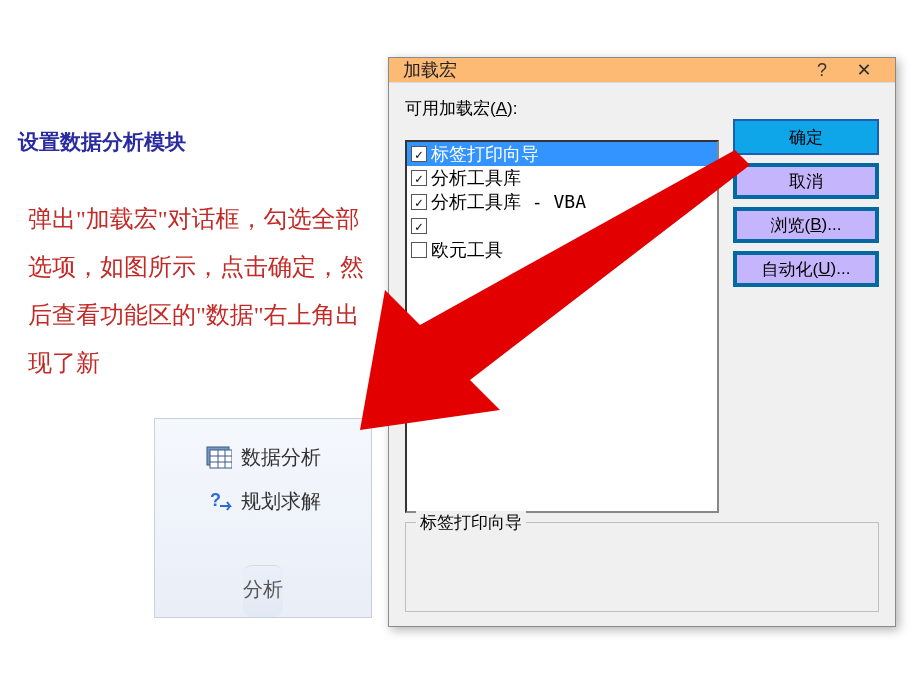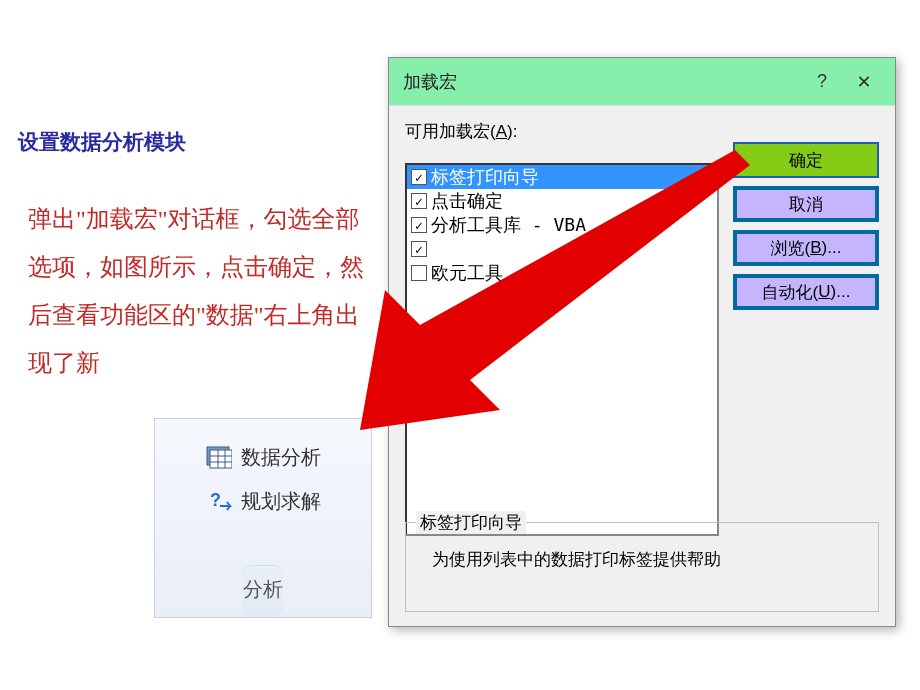--- a/index.html
+++ b/index.html
@@ -81,27 +81,27 @@
     position: absolute;
     left: 388px;
     top: 57px;
     width: 508px;
     height: 570px;
     border: 1px solid #8a8a8a;
     background: #f0f0f0;
     box-shadow: 3px 3px 10px rgba(0,0,0,0.3);
   }
   .titlebar {
-    height: 48px;
+    height: 25px;
     display: flex;
     align-items: center;
     padding: 0 10px 0 14px;
     font-size: 18px;
     color: #222;
-    background: #86efac;
+    background: #fdba74;
     border-bottom: 1px solid #ddd;
   }
   .titlebar .title { flex: 1; }
   .title-btn {
     width: 42px;
     height: 42px;
     display: flex;
     align-items: center;
     justify-content: center;
     font-size: 18px;
@@ -161,21 +161,21 @@
     background: #c4b5fd;
     font-size: 17px;
     display: flex;
     align-items: center;
     justify-content: center;
     cursor: default;
     font-family: "SimSun", sans-serif;
   }
   .win-btn.primary {
     border: 2px solid #1a5fb4;
-    background: #84cc16;
+    background: #0ea5e9;
   }
 
   .desc-group {
     position: absolute;
     left: 16px;
     right: 16px;
     bottom: 14px;
     height: 90px;
     border: 1px solid #bfbfbf;
     padding: 0 10px;
@@ -253,21 +253,21 @@
       <div class="list-label">
         <span>可用加载宏(</span><span class="underline-accel">A</span><span>):</span>
       </div>
       <div class="listbox">
         <div class="list-row selected">
           <span class="chk">✓</span>
           <span>标签打印向导</span>
         </div>
         <div class="list-row">
           <span class="chk">✓</span>
-          <span>点击确定</span>
+          <span>分析工具库</span>
         </div>
         <div class="list-row">
           <span class="chk">✓</span>
           <span>分析工具库 - VBA</span>
         </div>
         <div class="list-row">
           <span class="chk">✓</span>
         </div>
         <div class="list-row">
           <span class="chk"></span>
@@ -287,19 +287,18 @@
       <div class="win-btn">
         <span>自动化(</span>
           <span class="underline-accel">U</span>
           <span>)...</span>
       </div>
     </div>
   </div>
 
   <div class="desc-group">
     <div class="desc-legend">标签打印向导</div>
-    <div class="desc-text">为使用列表中的数据打印标签提供帮助</div>
   </div>
 </div>
 
 <svg class="arrow-svg" viewBox="0 0 420 320">
   <polygon points="395,20 410,35 130,250 160,280 20,300 45,160 80,195" fill="#e20000"></polygon>
 </svg>
 
 </body></html>

